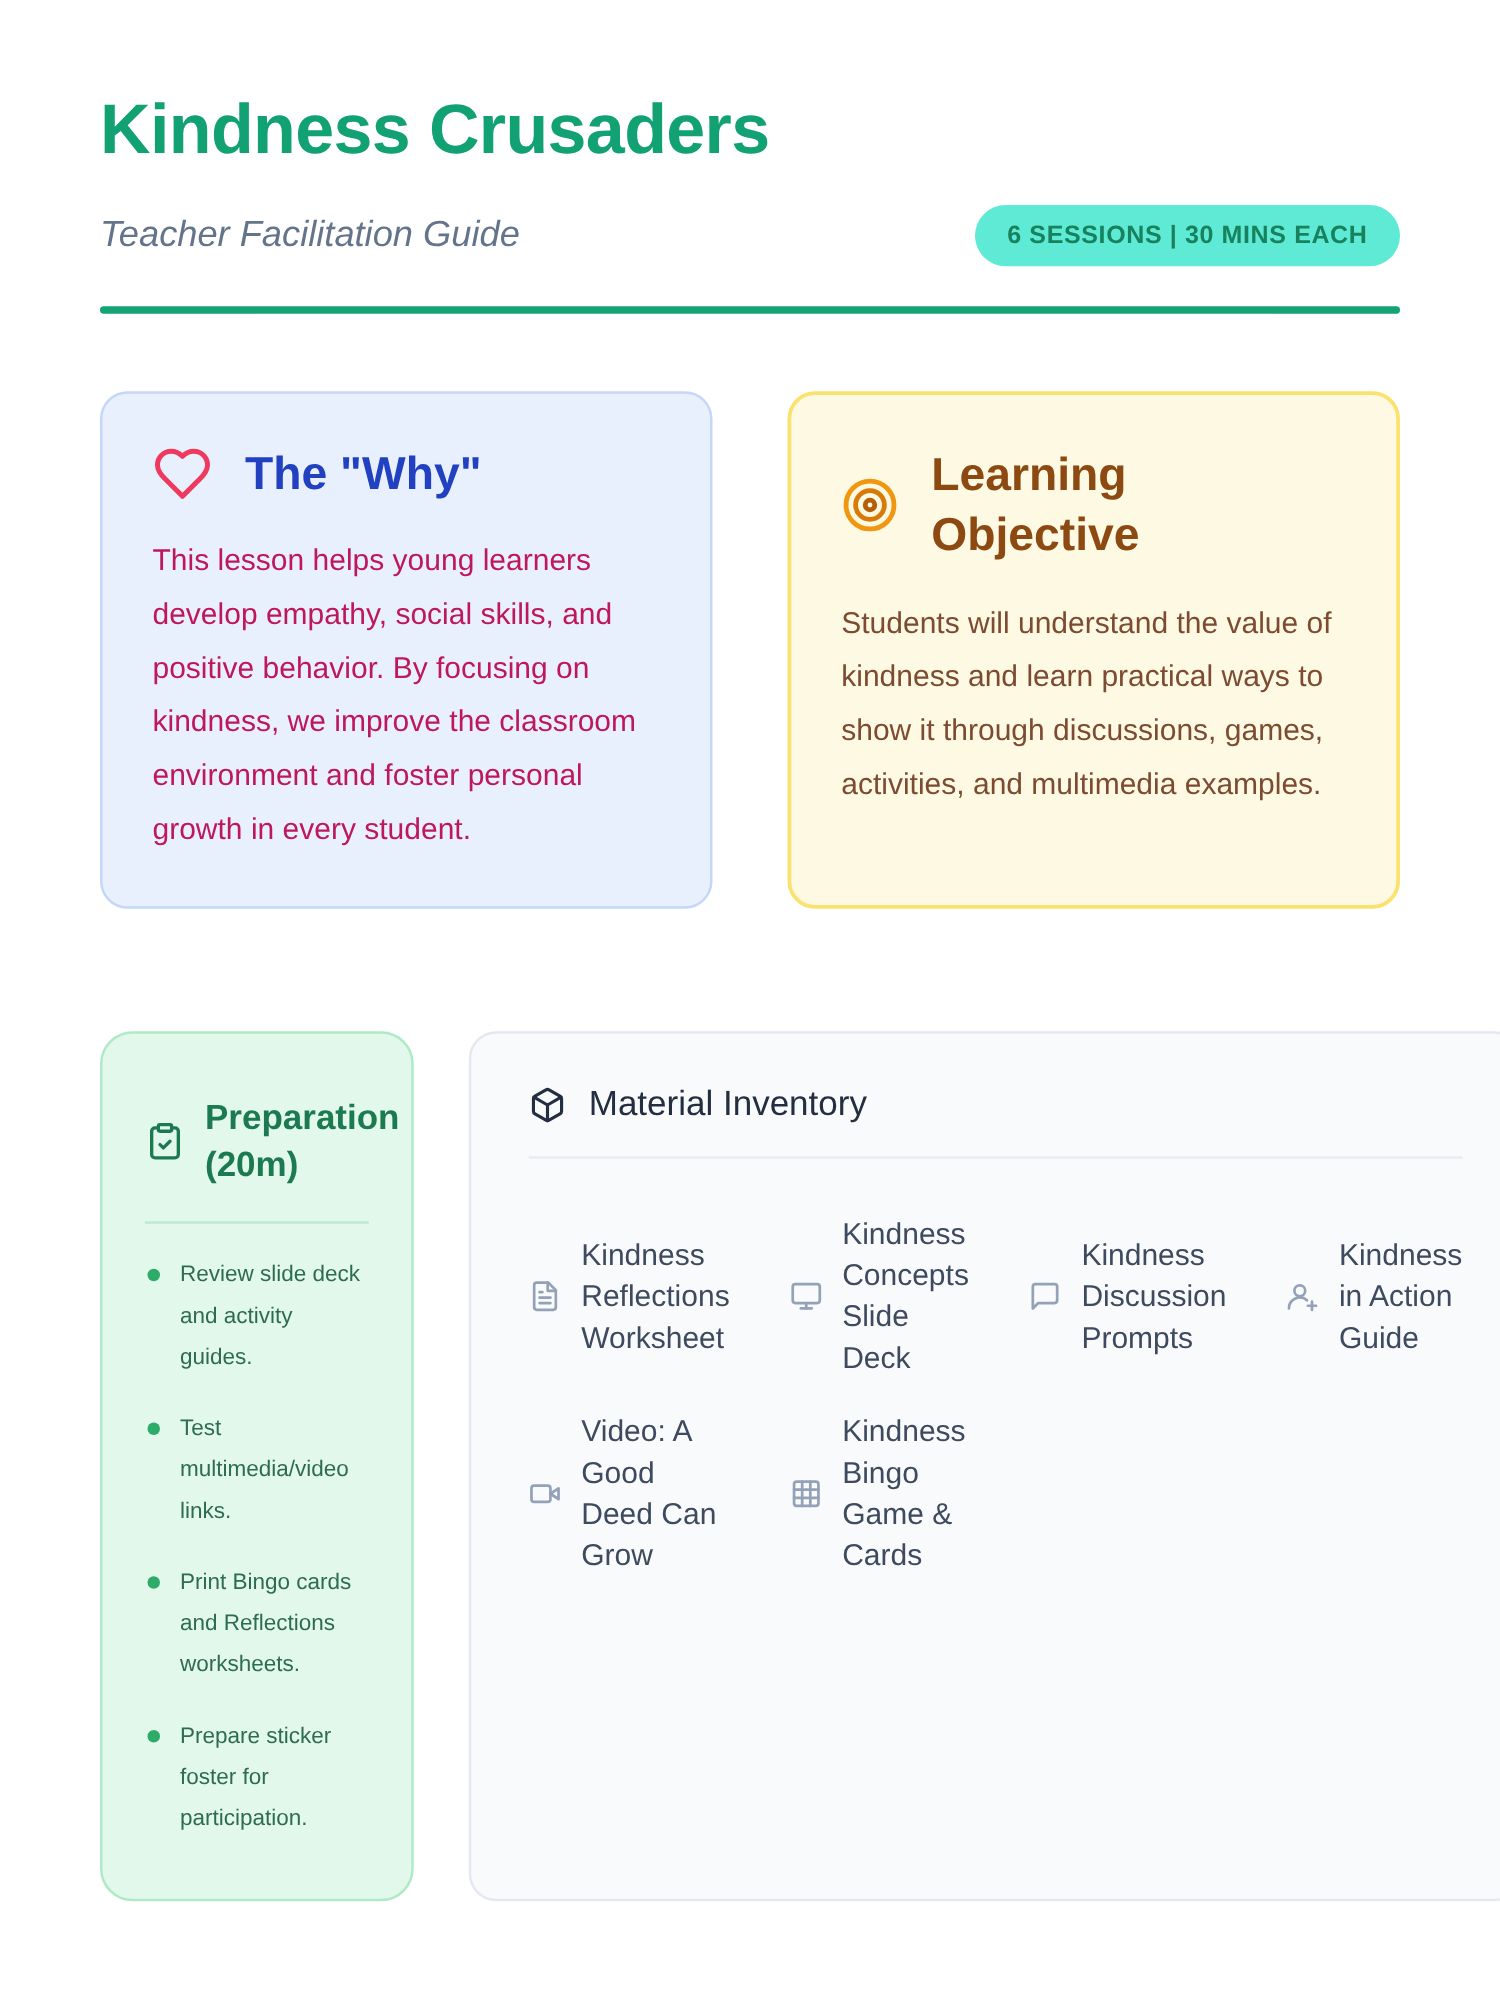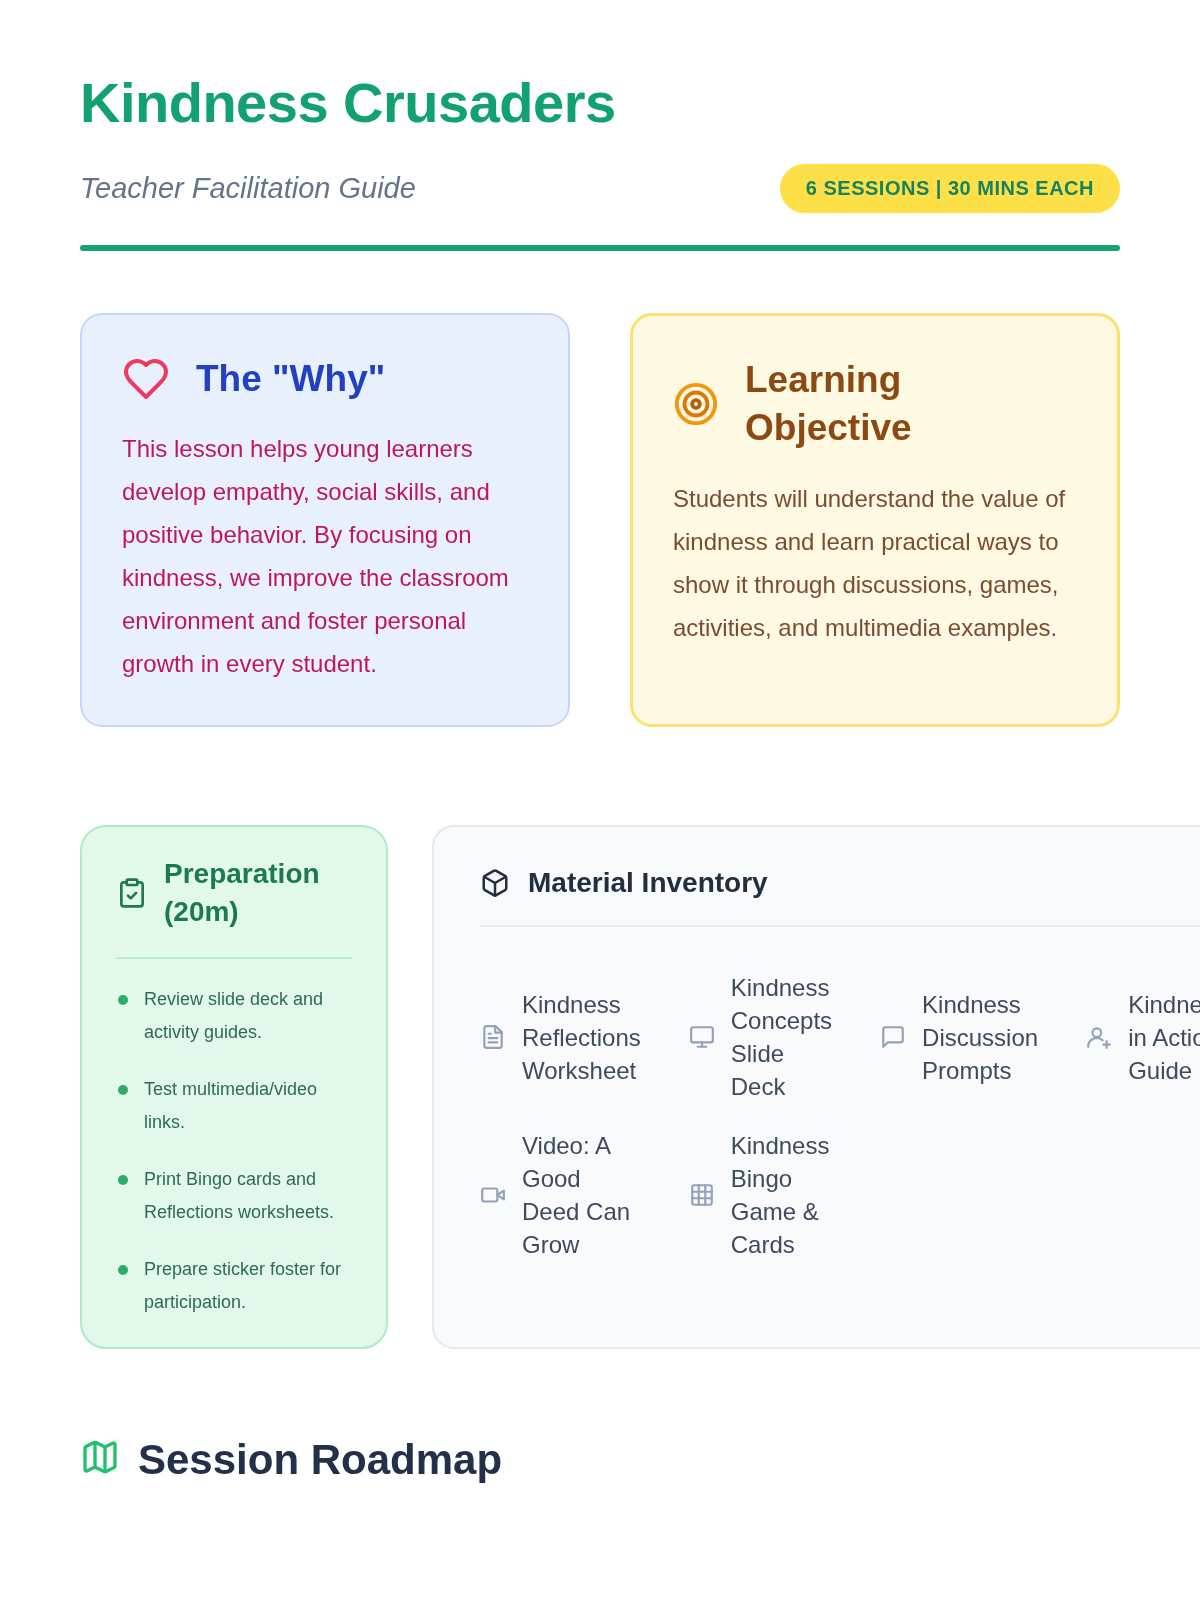--- a/index.html
+++ b/index.html
@@ -27,21 +27,21 @@
     display: flex;
     justify-content: space-between;
     align-items: center;
   }
   .subtitle {
     font-size: 29px;
     font-style: italic;
     color: #64748b;
   }
   .badge {
-    background: #fde047;
+    background: #5eead4;
     color: #17825d;
     font-size: 20px;
     font-weight: bold;
     letter-spacing: 0.5px;
     padding: 13px 26px;
     border-radius: 26px;
     white-space: nowrap;
   }
   .top-divider {
     margin-top: 32px;
@@ -91,25 +91,25 @@
 
   
   .row2 {
     margin-top: 98px;
     display: flex;
     gap: 44px;
     align-items: stretch;
   }
   .card-prep {
     flex: none;
-    width: 308px;
+    width: 251px;
     background: #e2f8eb;
     border: 2px solid #aeeac7;
     border-radius: 26px;
-    padding: 28px 34px;
+    padding: 48px 34px;
   }
   .prep-head {
     display: flex;
     align-items: center;
     gap: 16px;
     color: #1c7a50;
     font-size: 28px;
     font-weight: bold;
     line-height: 1.35;
   }
@@ -145,25 +145,25 @@
 
   .card-mat {
     flex: 1;
     background: #f8fafc;
     border: 2px solid #e4e9f1;
     border-radius: 22px;
     padding: 40px 46px;
   }
   .mat-head {
     display: flex;
-    align-items: center;
+    align-items: flex-end;
     gap: 18px;
     color: #232e41;
     font-size: 28px;
-    font-weight: bold;
+    font-weight: normal;
   }
   .mat-divider {
     border: none;
     border-top: 2px solid #e7ebf2;
     margin: 26px 0 0 0;
   }
   .mat-grid {
     margin-top: 44px;
     display: grid;
     grid-template-columns: 1fr 1fr 1fr 1fr;

